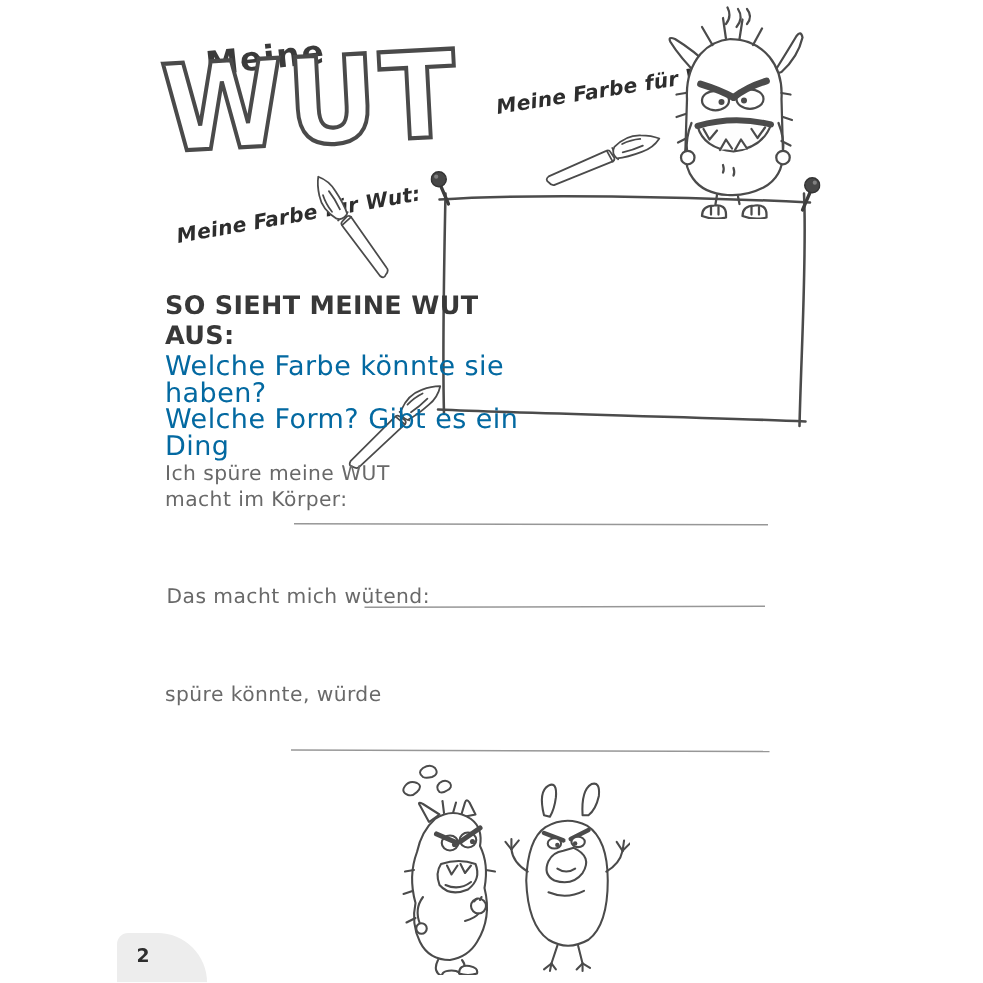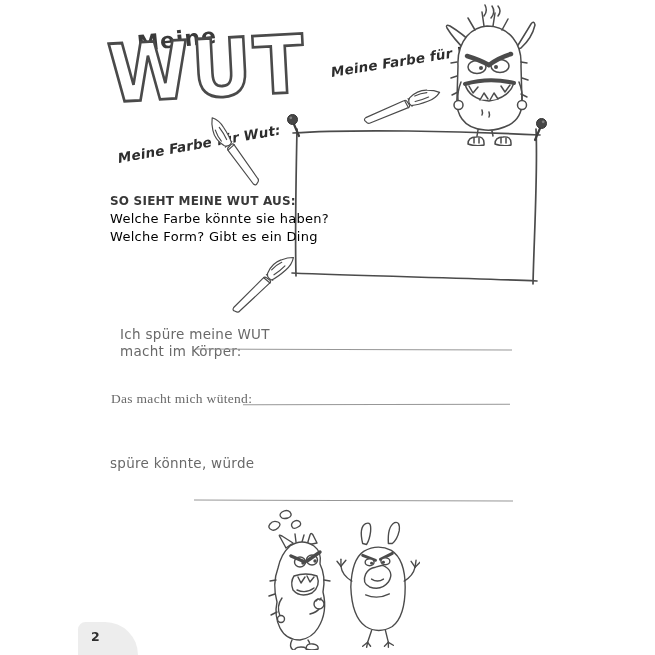--- a/index.html
+++ b/index.html
@@ -14,27 +14,27 @@
              -webkit-text-stroke:2.6px #4a4a4a;letter-spacing:2px;
              transform:rotate(-3deg) scaleY(1.08);transform-origin:left top;}
 
   
   .hand{font-style:italic;font-weight:bold;font-size:13.5px;color:#2d2d2d;white-space:nowrap;letter-spacing:0.2px;}
   .hand-left{left:118px;top:150px;transform:rotate(-10deg);transform-origin:left center;}
   .hand-right{left:331px;top:64px;transform:rotate(-9deg);transform-origin:left center;}
 
   
   .section{left:110px;top:194px;width:240px;}
-  .section .head{font-weight:bold;font-size:12px;color:#383838;letter-spacing:0.2px;margin-bottom:2px;}
-  .bodyline{font-size:13px;line-height:17.5px;color:#000000;letter-spacing:0.3px;}
+  .section .head{font-weight:bold;font-size:17px;color:#383838;letter-spacing:0.2px;margin-bottom:2px;}
+  .bodyline{font-size:18px;line-height:17.5px;color:#0369a1;letter-spacing:0.3px;}
 
   .prompt{font-size:13.5px;color:#696969;letter-spacing:0.3px;}
   .prompt div{line-height:17px;}
-  .p1{left:110px;top:326px;margin-left:10px;}
-  .p2{left:111px;top:390px;font-family:Liberation Serif, serif;}
+  .p1{left:110px;top:308px;}
+  .p2{left:111px;top:390px;}
   .p3{left:110px;top:455px;}
 
   .wline{height:0;border-top:1.5px solid #979797;}
   .l1{left:196px;top:349px;width:316px;transform:rotate(0.15deg);}
   .l2{left:243px;top:404px;width:267px;transform:rotate(-0.15deg);}
   .l3{left:194px;top:500px;width:319px;transform:rotate(0.2deg);}
 
   svg{display:block;}
   .ink{stroke:#4b4b4b;fill:none;stroke-linecap:round;stroke-linejoin:round;}
 

